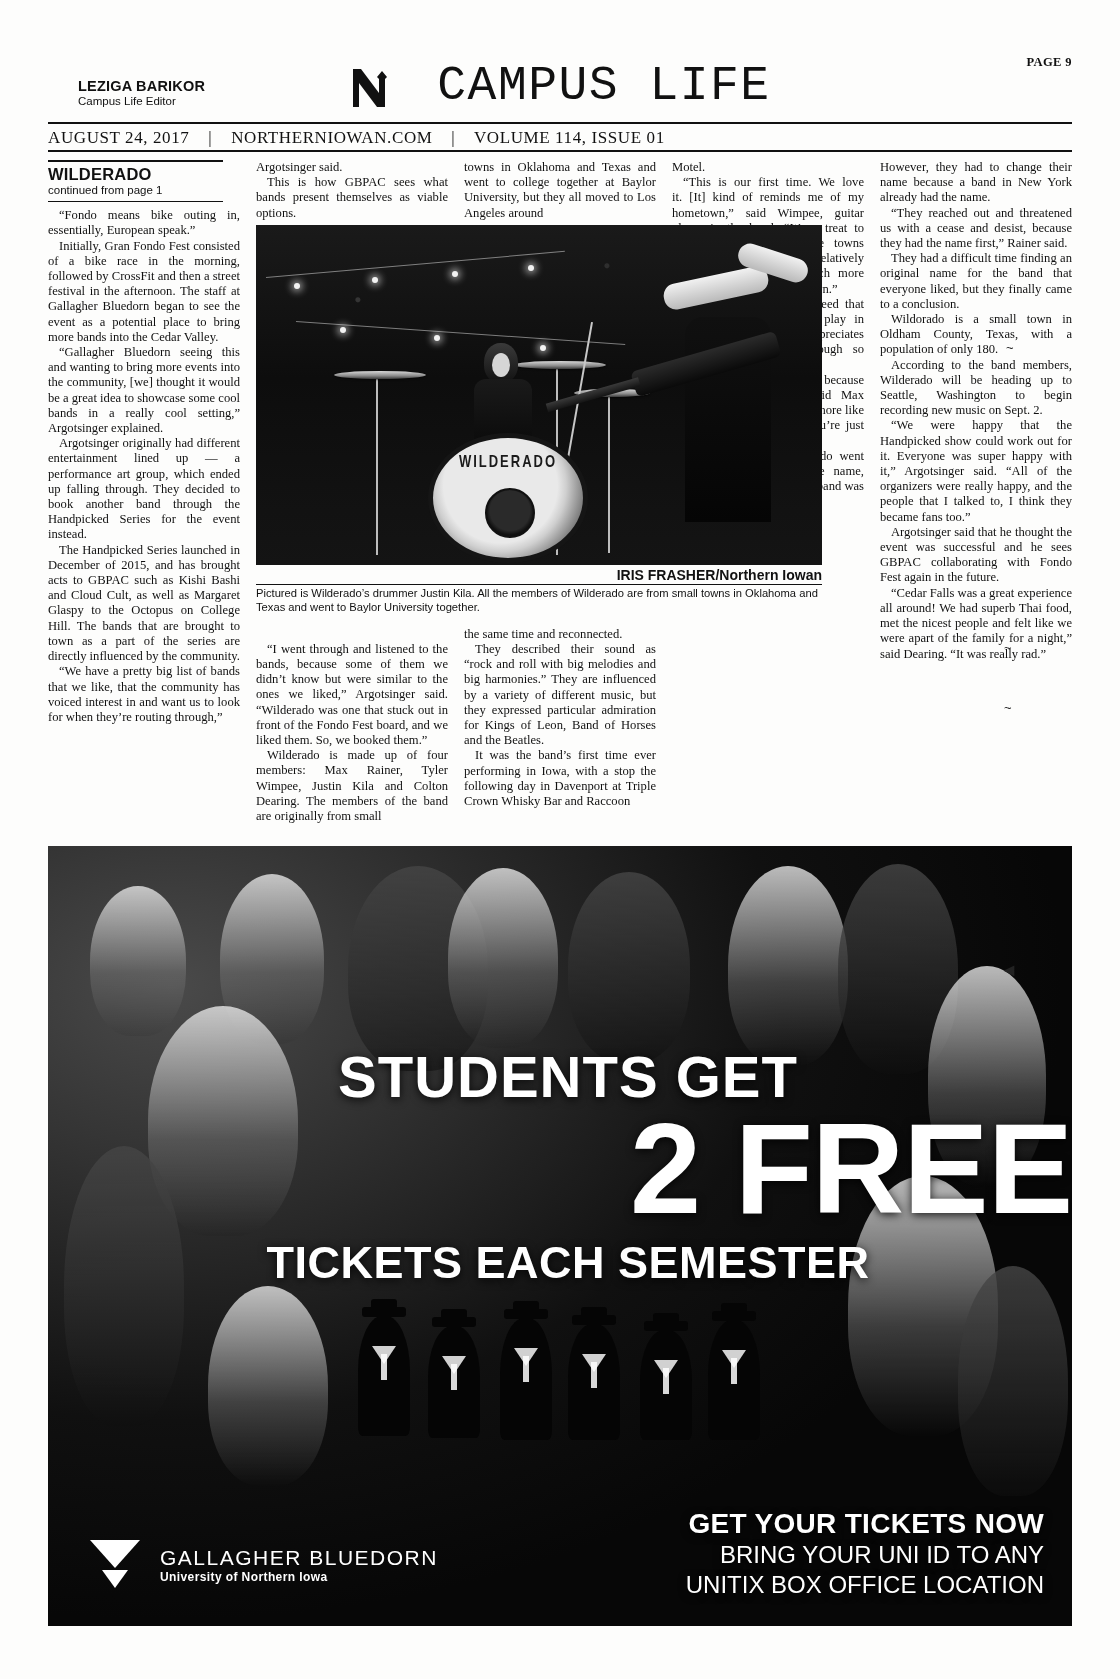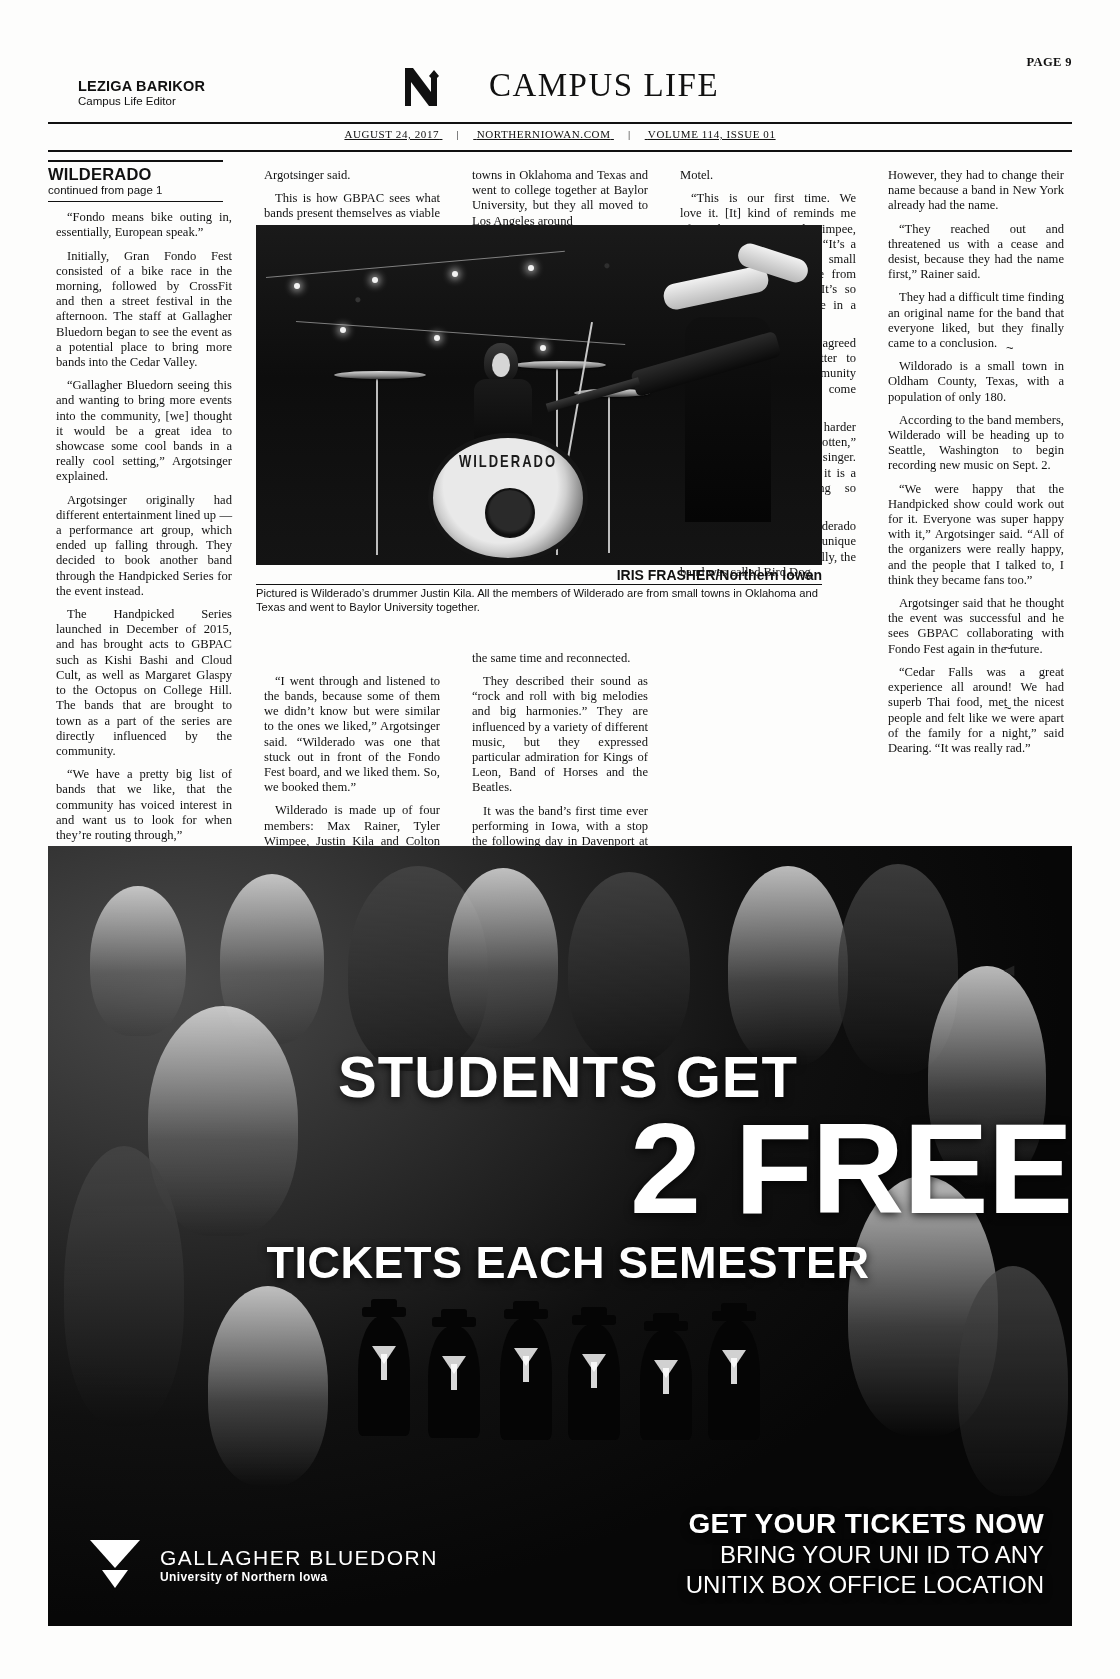--- a/index.html
+++ b/index.html
@@ -64,44 +64,43 @@
     gap: 12px;
   }
   .logo-mark {
     width: 44px;
     height: 46px;
     position: relative;
     display: inline-block;
   }
   .logo-mark svg { display: block; }
   .masthead-title {
-    font-family: Liberation Serif, serif;
-    font-size: 33px;
+    font-family: Liberation Mono, monospace;
+    font-size: 48px;
     letter-spacing: 1.5px;
     line-height: 1;
     margin-left: 32px;
   }
   .rule-top {
     position: absolute;
     left: 48px;
     top: 122px;
     width: 1024px;
     height: 2px;
     background: #111;
   }
   .dateline {
     position: absolute;
     left: 48px;
     top: 128px;
     width: 1024px;
-    text-align: center;
+    text-align: left;
     font-family: "Liberation Serif", serif;
-    font-size: 11px;
+    font-size: 17px;
     letter-spacing: 0.6px;
-    text-decoration: underline;
   }
   .dateline span.sep {
     display: inline-block;
     padding: 0 14px;
     color: #111;
   }
   .rule-bottom {
     position: absolute;
     left: 48px;
     top: 150px;
@@ -121,21 +120,21 @@
   .col {
     position: absolute;
     top: 0;
     width: 192px;
     font-size: 12.6px;
     line-height: 15.2px;
     text-align: justify;
     hyphens: auto;
   }
   .col p {
-    margin: 8px;
+    margin: 0;
     text-indent: 11px;
   }
   .col p.noindent { text-indent: 0; }
 
   #col1 { left: 0; }
   #col2 { left: 208px; }
   #col3 { left: 416px; }
   #col4 { left: 624px; }
   #col5 { left: 832px; }
 

